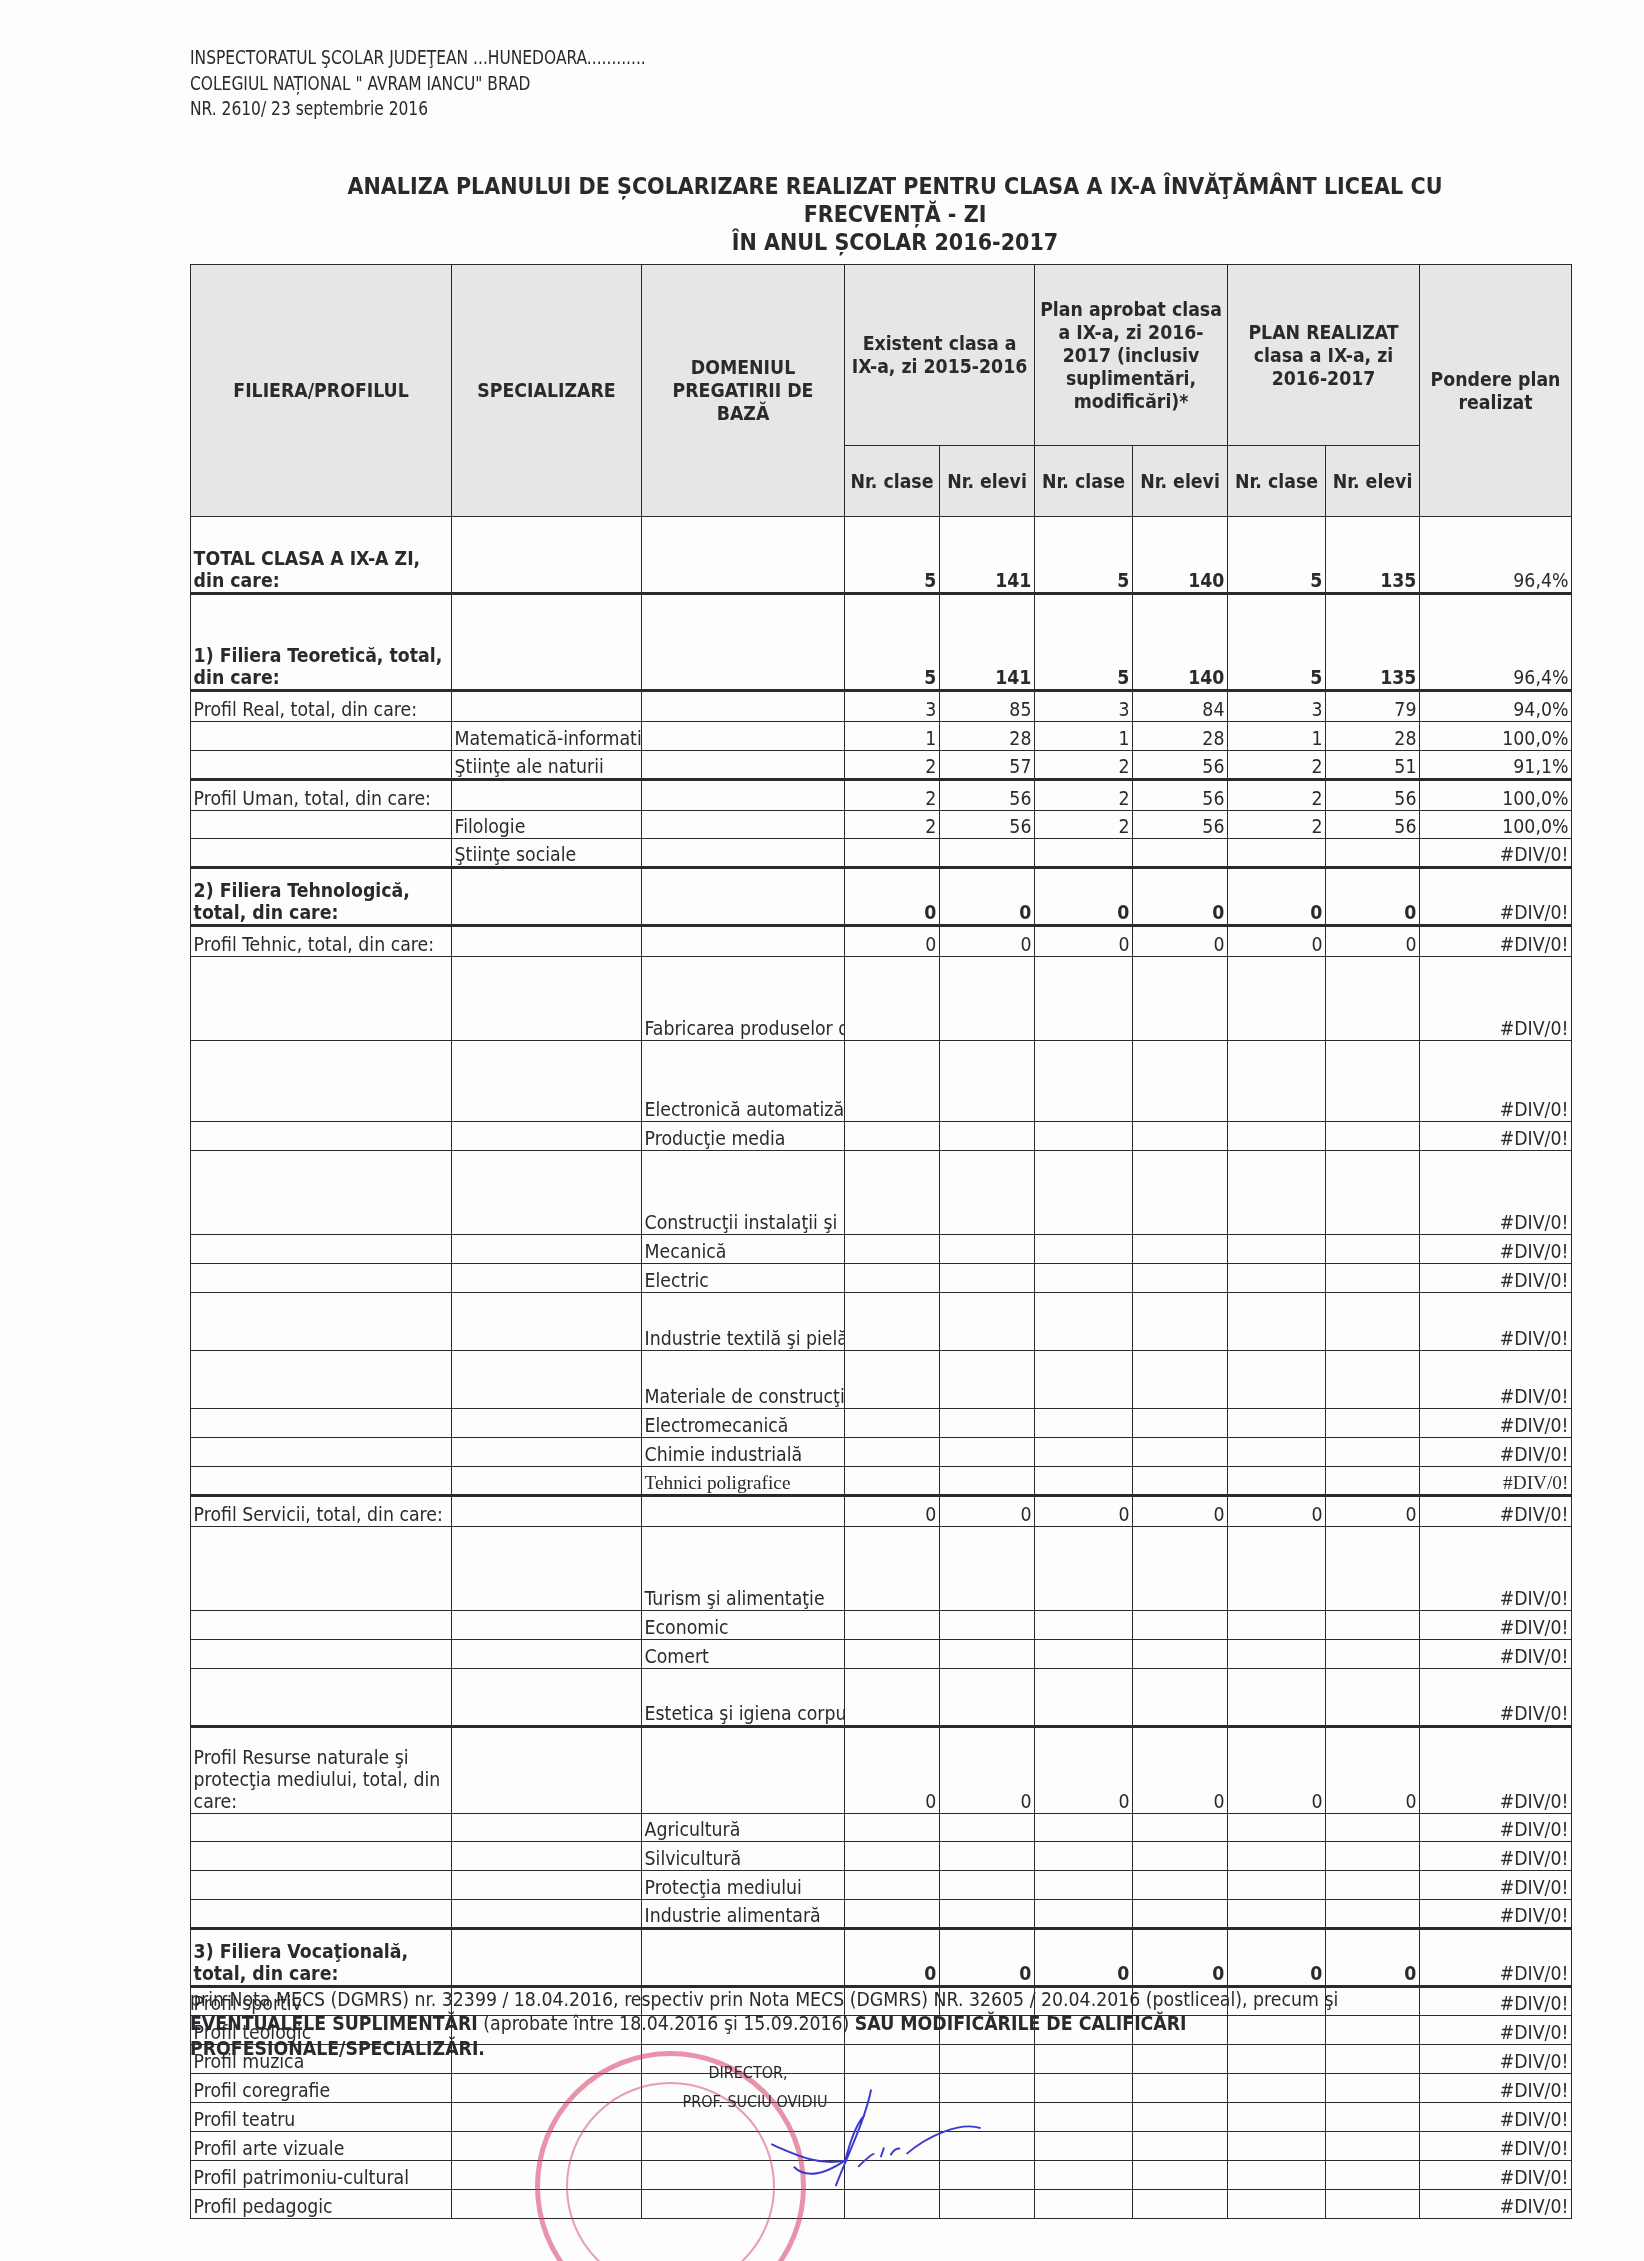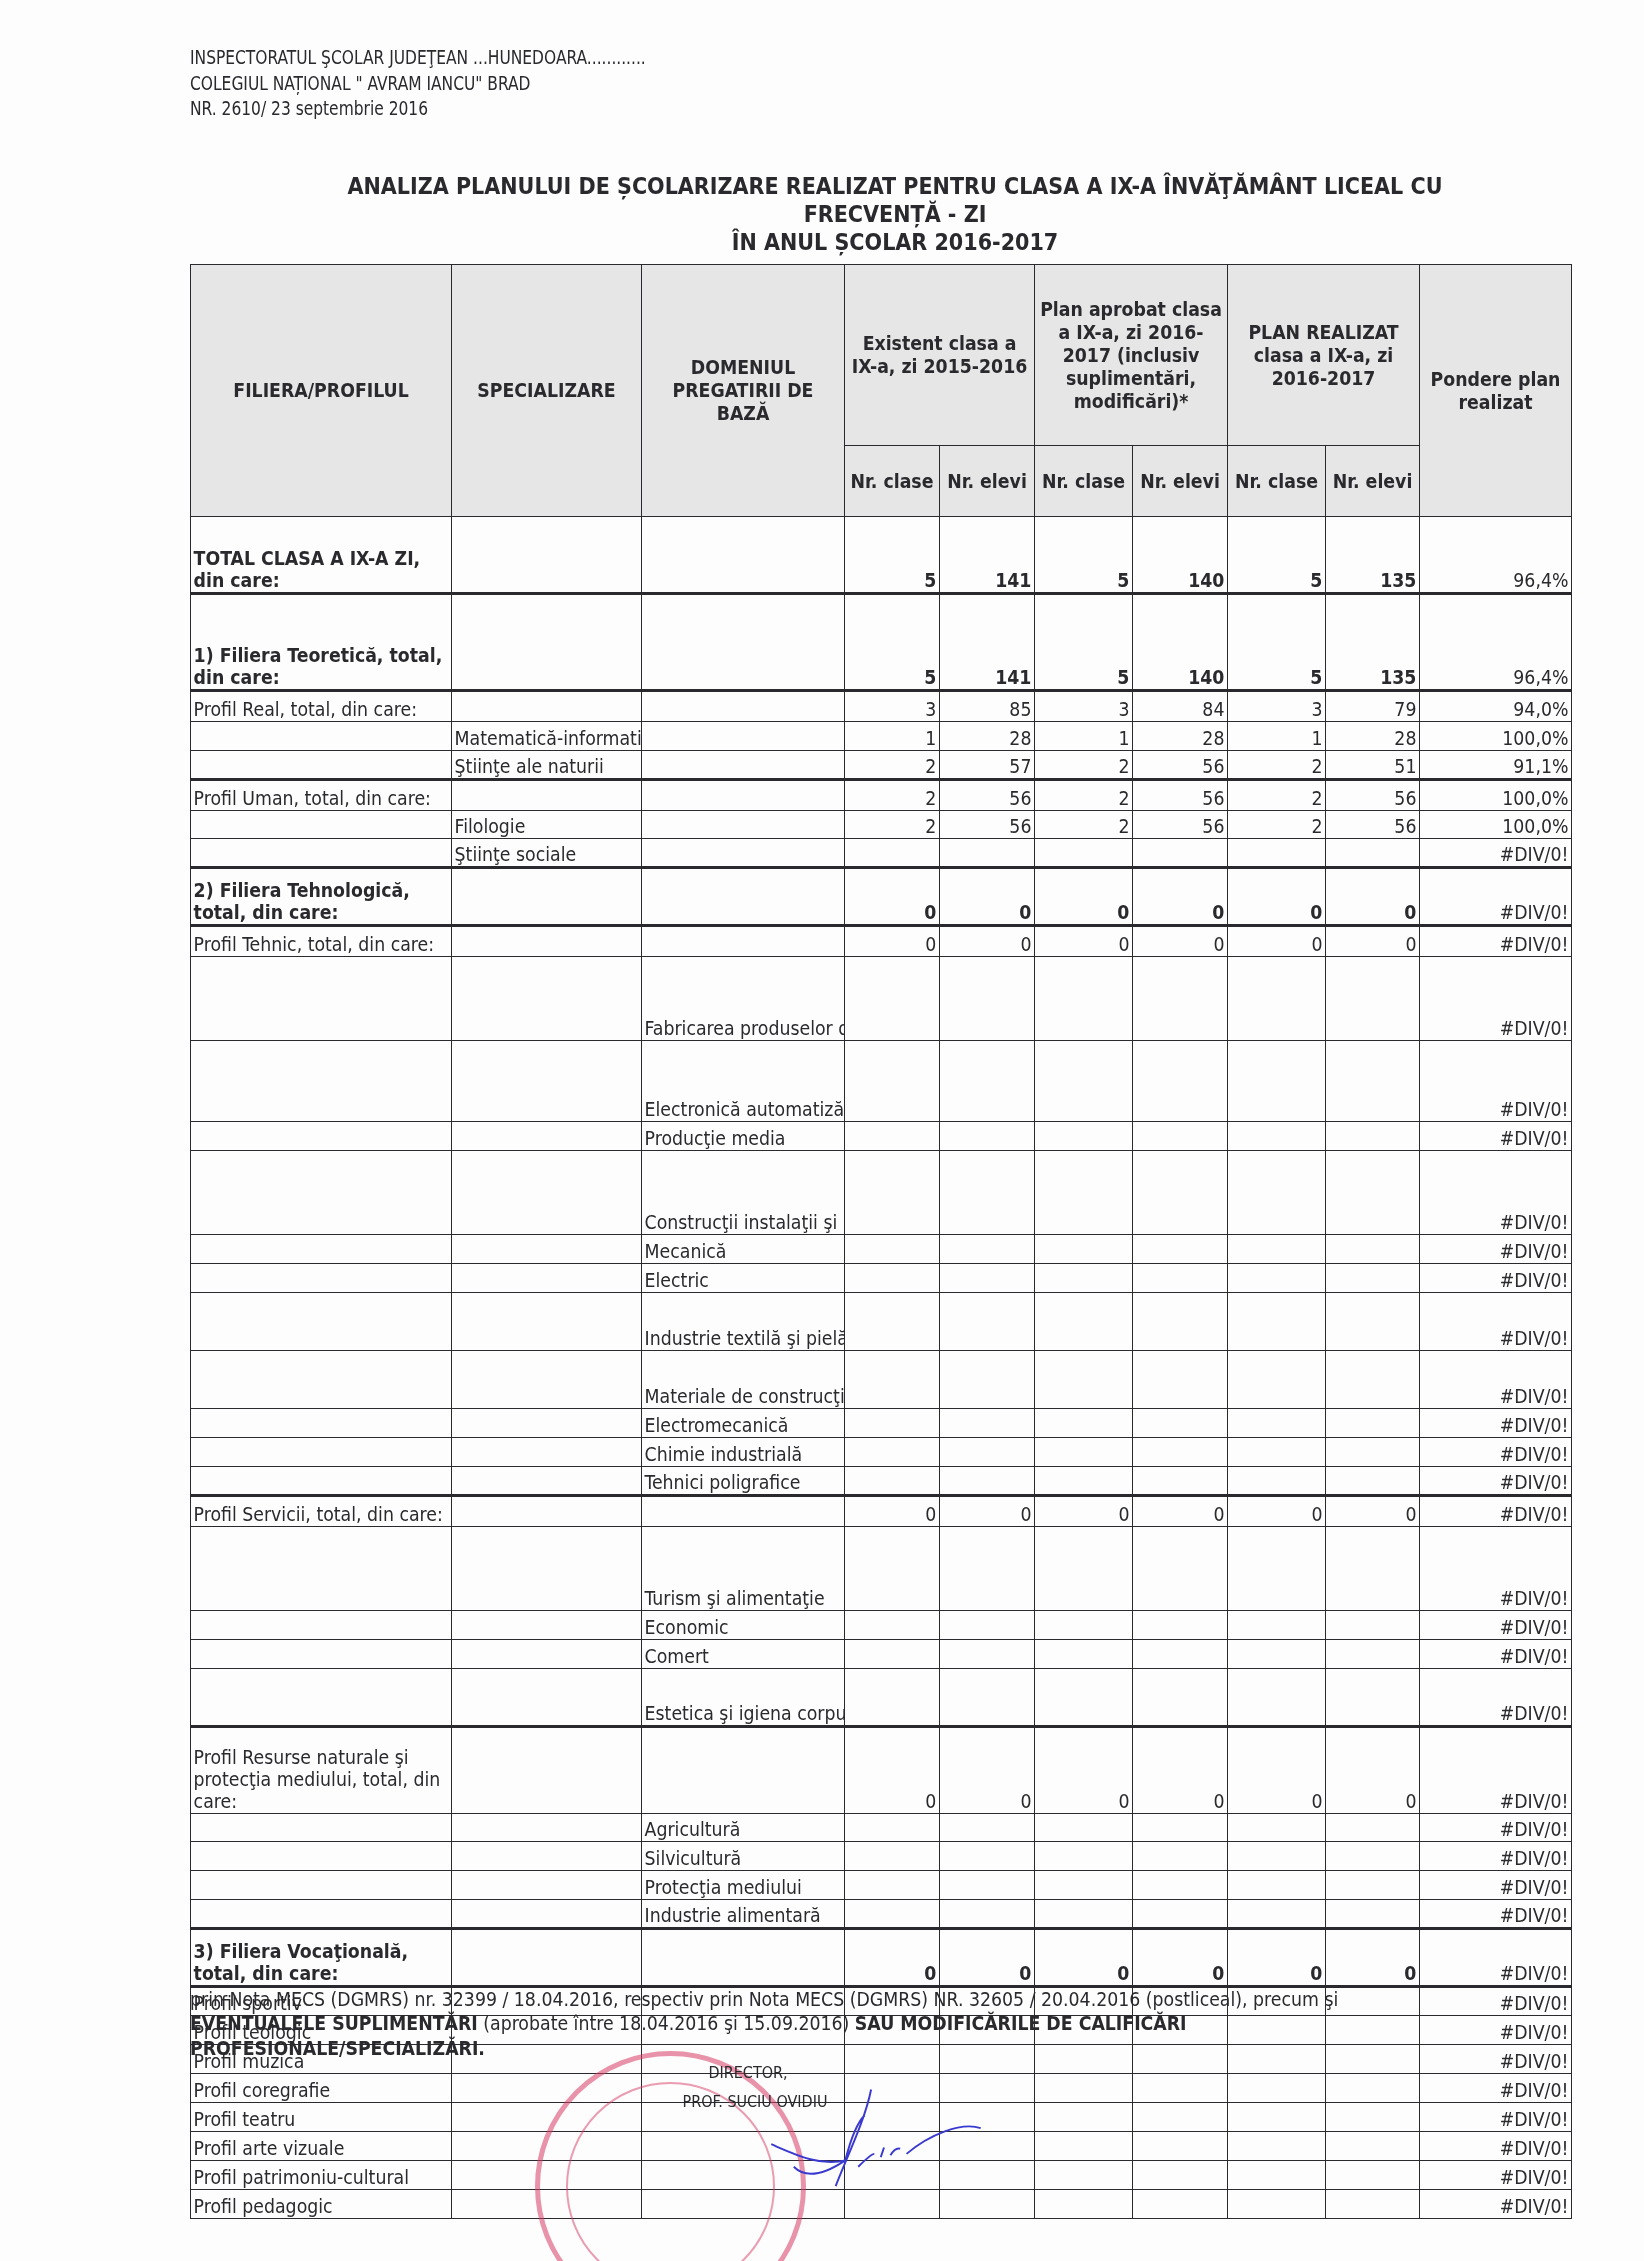--- a/index.html
+++ b/index.html
@@ -300,21 +300,21 @@
         <td></td>
         <td class="wrap">Chimie industrială</td>
         <td class="num"></td>
         <td class="num"></td>
         <td class="num"></td>
         <td class="num"></td>
         <td class="num"></td>
         <td class="num"></td>
         <td class="num">#DIV/0!</td>
       </tr>
-      <tr class="thick" style="height: 29px;">
+      <tr class="thick" style="height: 29px; font-family: Liberation Serif, serif;">
         <td class="lbl"></td>
         <td></td>
         <td class="wrap">Tehnici poligrafice</td>
         <td class="num"></td>
         <td class="num"></td>
         <td class="num"></td>
         <td class="num"></td>
         <td class="num"></td>
         <td class="num"></td>
         <td class="num">#DIV/0!</td>

